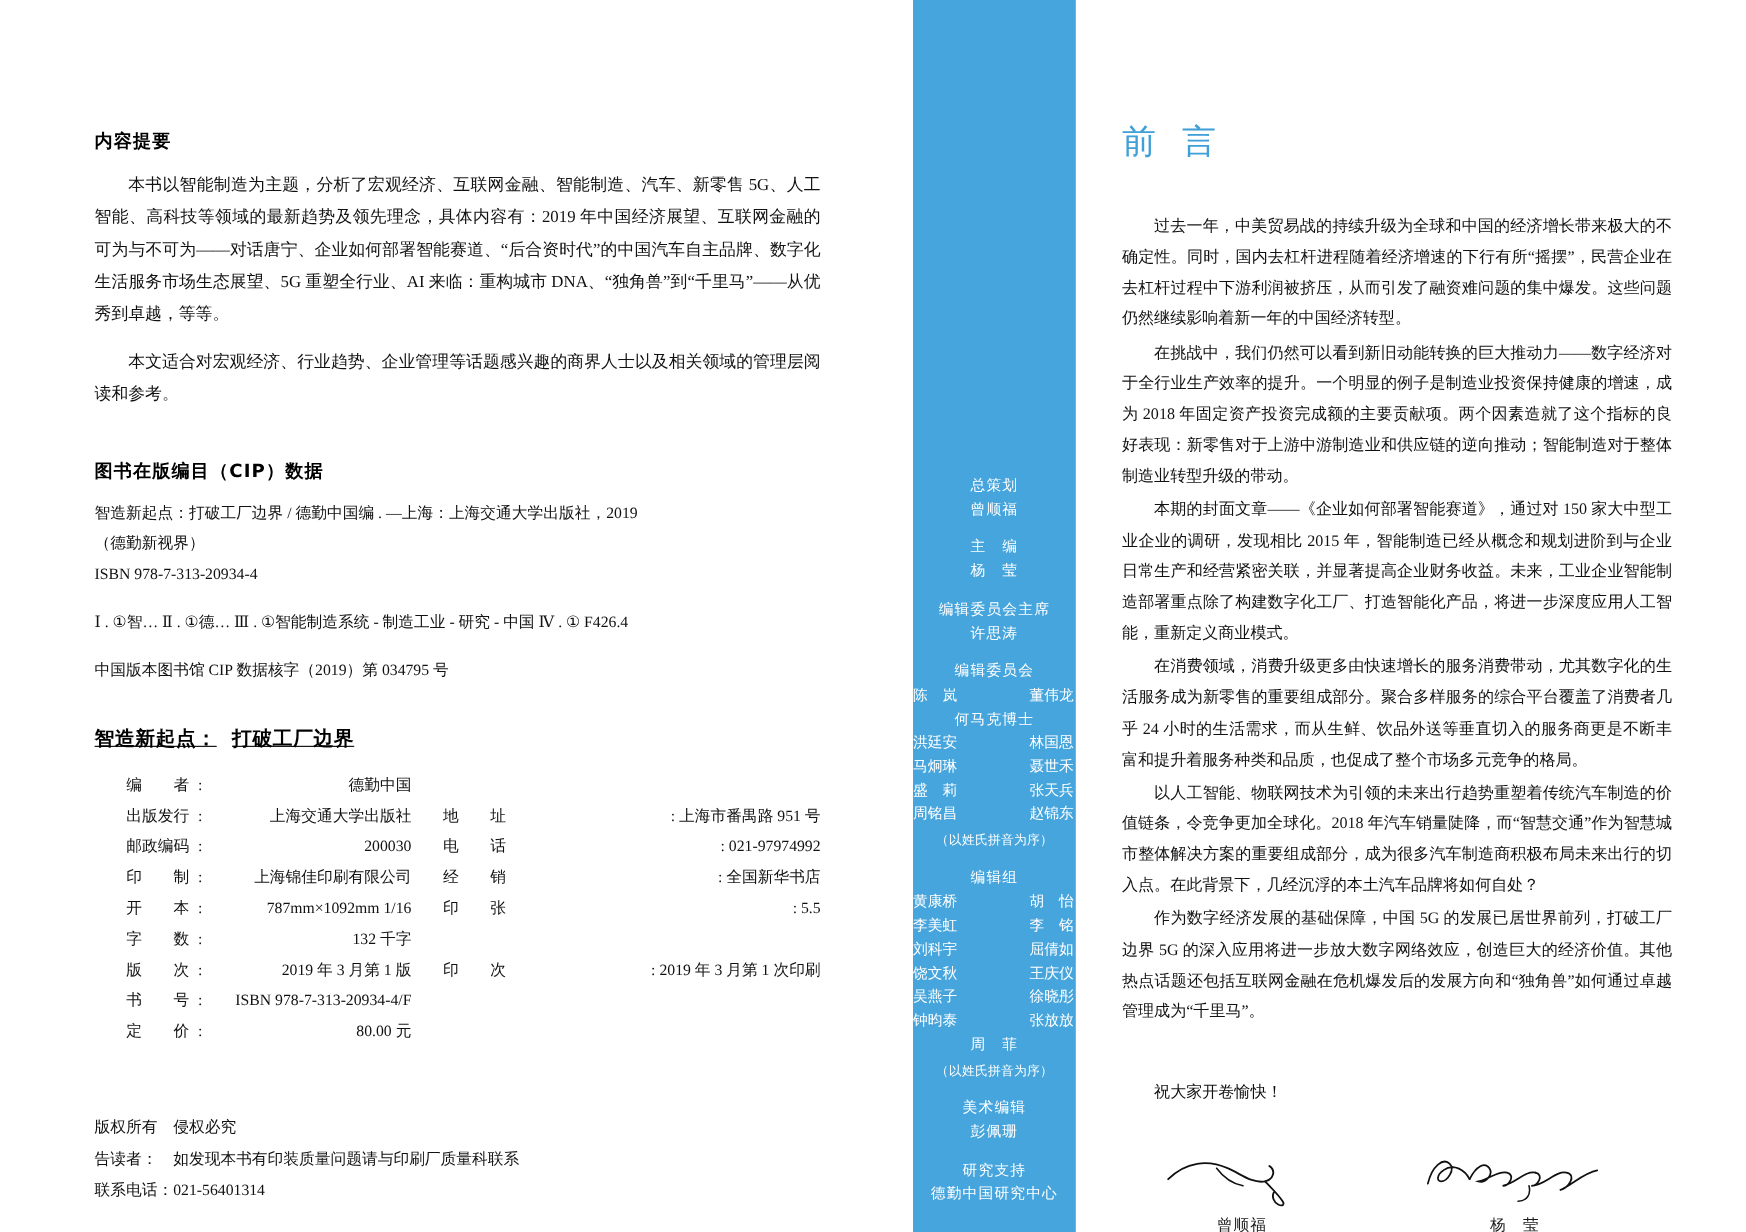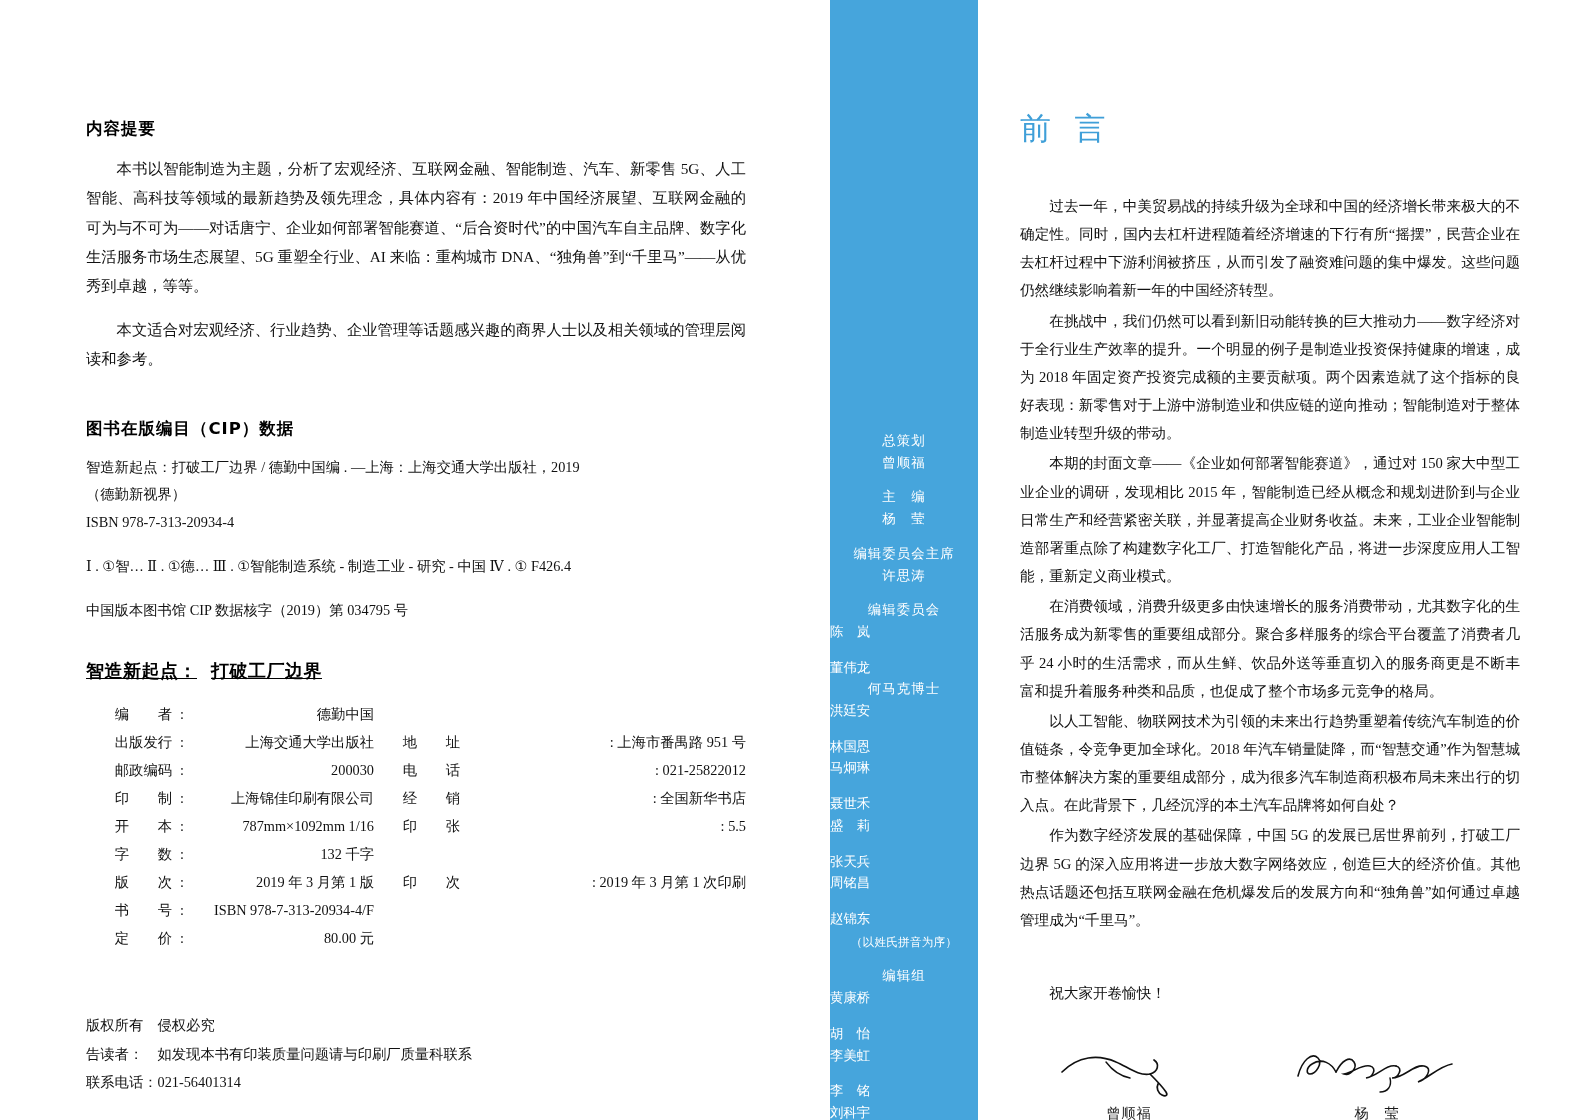--- a/index.html
+++ b/index.html
@@ -116,23 +116,22 @@
   .st-role {
     margin-top: 13px;
     letter-spacing: 0.08em;
   }
   .st-role.first { margin-top: 0; }
   .st-name {
     letter-spacing: 0.08em;
   }
   .st-pair {
     display: flex;
-    justify-content: flex-start;
-    gap: 14px;
-    flex-direction: column;
+    justify-content: space-between;
+    gap: 28px;
   }
   .st-pair span { display: inline-block; min-width: 42px; text-align: left;}
   .st-note {
     font-size: 11.6px;
     margin-top: 4px;
     letter-spacing: 0.02em;
   }
 
   
   #right-page {
@@ -236,21 +235,21 @@
           <td class="colon">:</td>
           <td class="v1">上海交通大学出版社</td>
           <td class="k2">地　　址</td>
           <td class="v2"><span>:&nbsp;</span><span>上海市番禺路 951 号</span></td>
         </tr>
         <tr>
           <td class="k">邮政编码</td>
           <td class="colon">:</td>
           <td class="v1">200030</td>
           <td class="k2">电　　话</td>
-          <td class="v2"><span>:&nbsp;</span><span>021-25822012</span></td>
+          <td class="v2"><span>:&nbsp;</span><span>021-97974992</span></td>
         </tr>
         <tr>
           <td class="k">印　　制</td>
           <td class="colon">:</td>
           <td class="v1">上海锦佳印刷有限公司</td>
           <td class="k2">经　　销</td>
           <td class="v2"><span>:&nbsp;</span><span>全国新华书店</span></td>
         </tr>
         <tr>
           <td class="k">开　　本</td>

